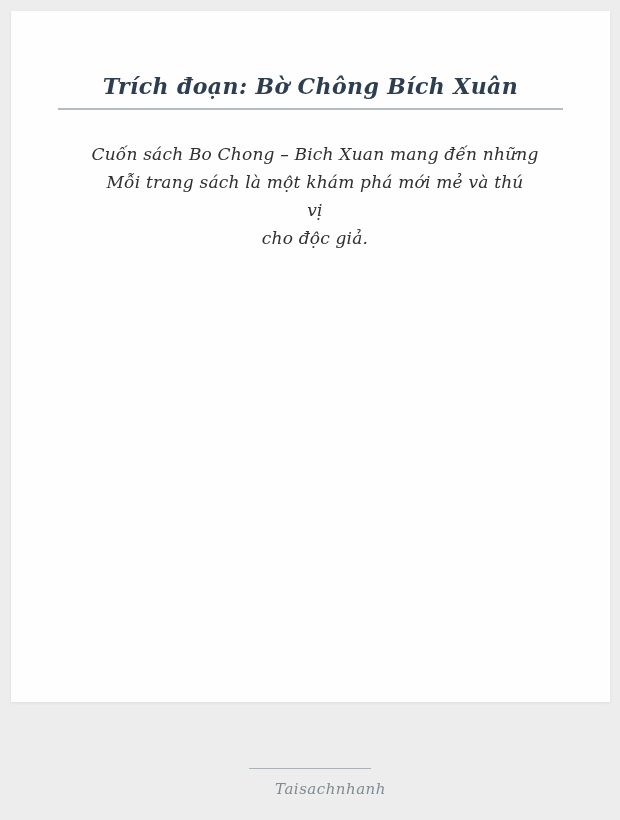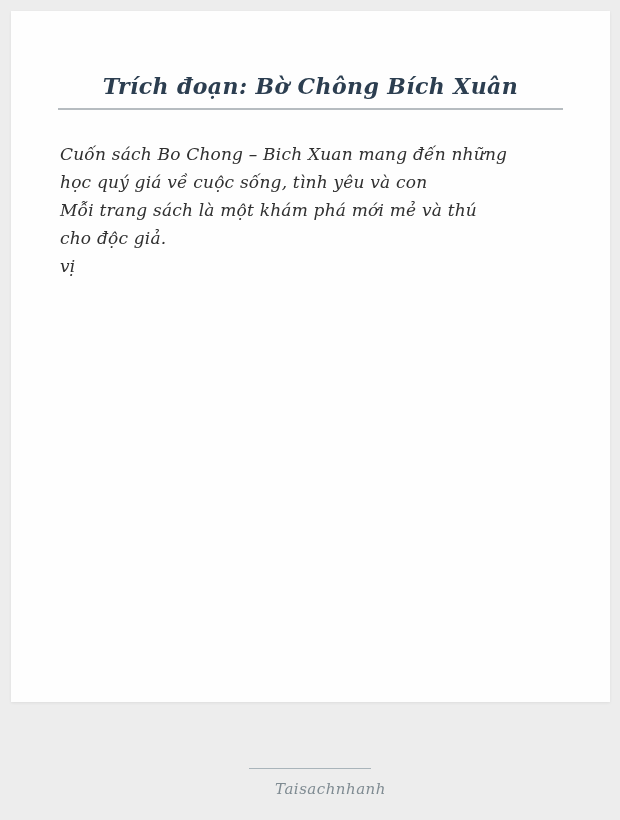--- a/index.html
+++ b/index.html
@@ -48,21 +48,21 @@
     position: absolute;
     left: 49px;
     top: 129px;
     right: 40px;
     font-size: 17px;
     font-style: italic;
     color: #303030;
     line-height: 28px;
     letter-spacing: 0.2px;
   }
-  .body-line { white-space: nowrap; }
+  .body-line { white-space: nowrap; text-align: center; }
   .footer-rule {
     position: absolute;
     top: 757px;
     left: 238px;
     width: 122px;
     border-top: 1px solid #a9b4ba;
   }
   .footer-signature {
     position: absolute;
     top: 767px;
@@ -82,24 +82,23 @@
 
 <div class="stage">
   <div class="page">
 
     <h1 class="title">Trích đoạn: Bờ Chông Bích Xuân</h1>
 
     <div class="title-divider"></div>
 
     <div class="doc-body">
       <div class="body-line">Cuốn sách Bo Chong – Bich Xuan mang đến những</div>
-      <div class="body-line">học quý giá về cuộc sống, tình yêu và con</div>
       <div class="body-line">Mỗi trang sách là một khám phá mới mẻ và thú</div>
+      <div class="body-line">vị</div>
       <div class="body-line">cho độc giả.</div>
-      <div class="body-line">vị</div>
     </div>
 
     <div class="footer-rule"></div>
 
     <div class="footer-signature">Taisachnhanh</div>
 
   </div>
 </div>
 
 </body></html>

